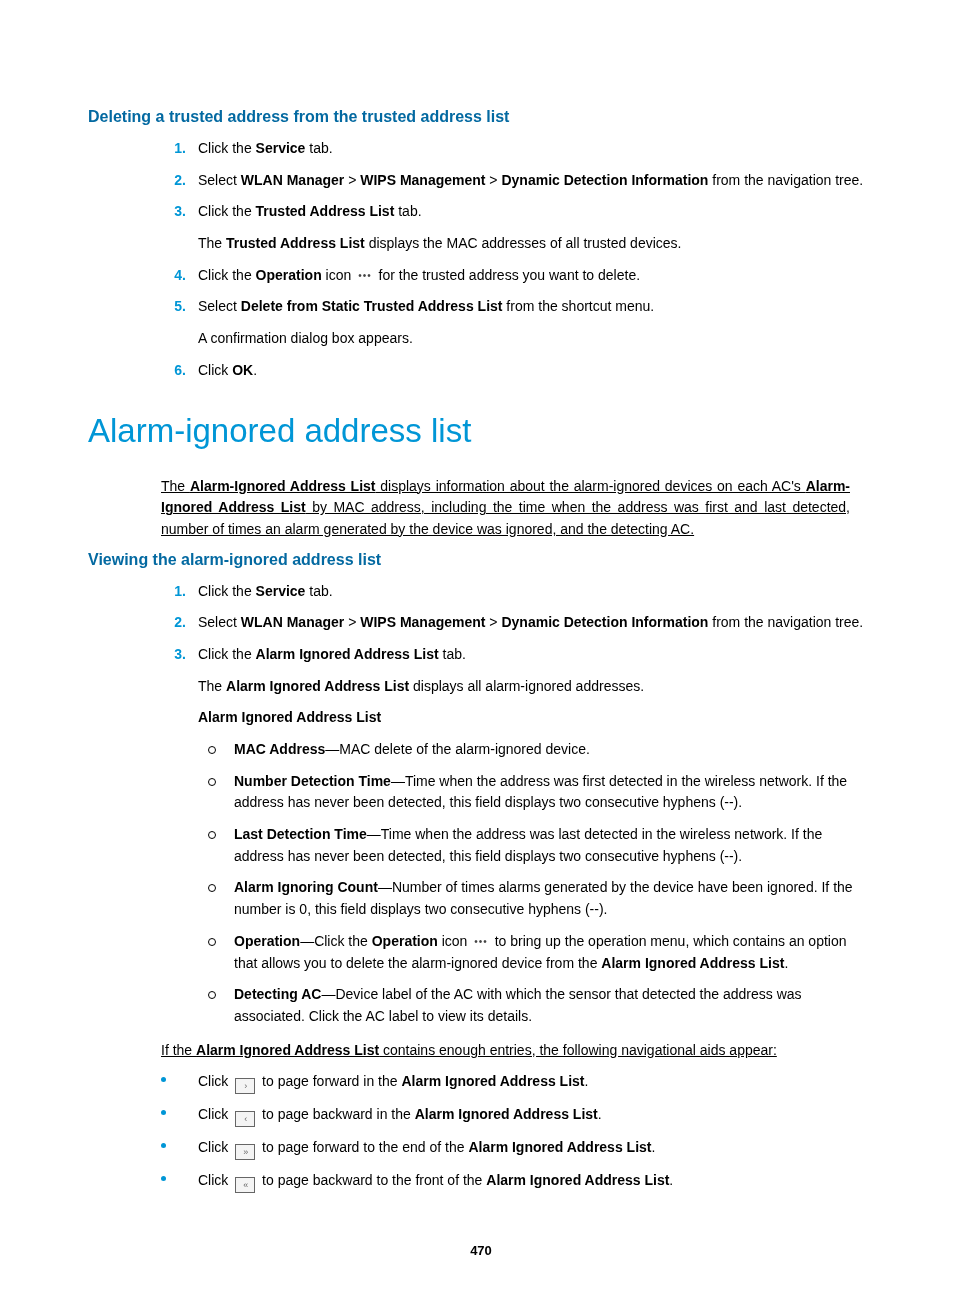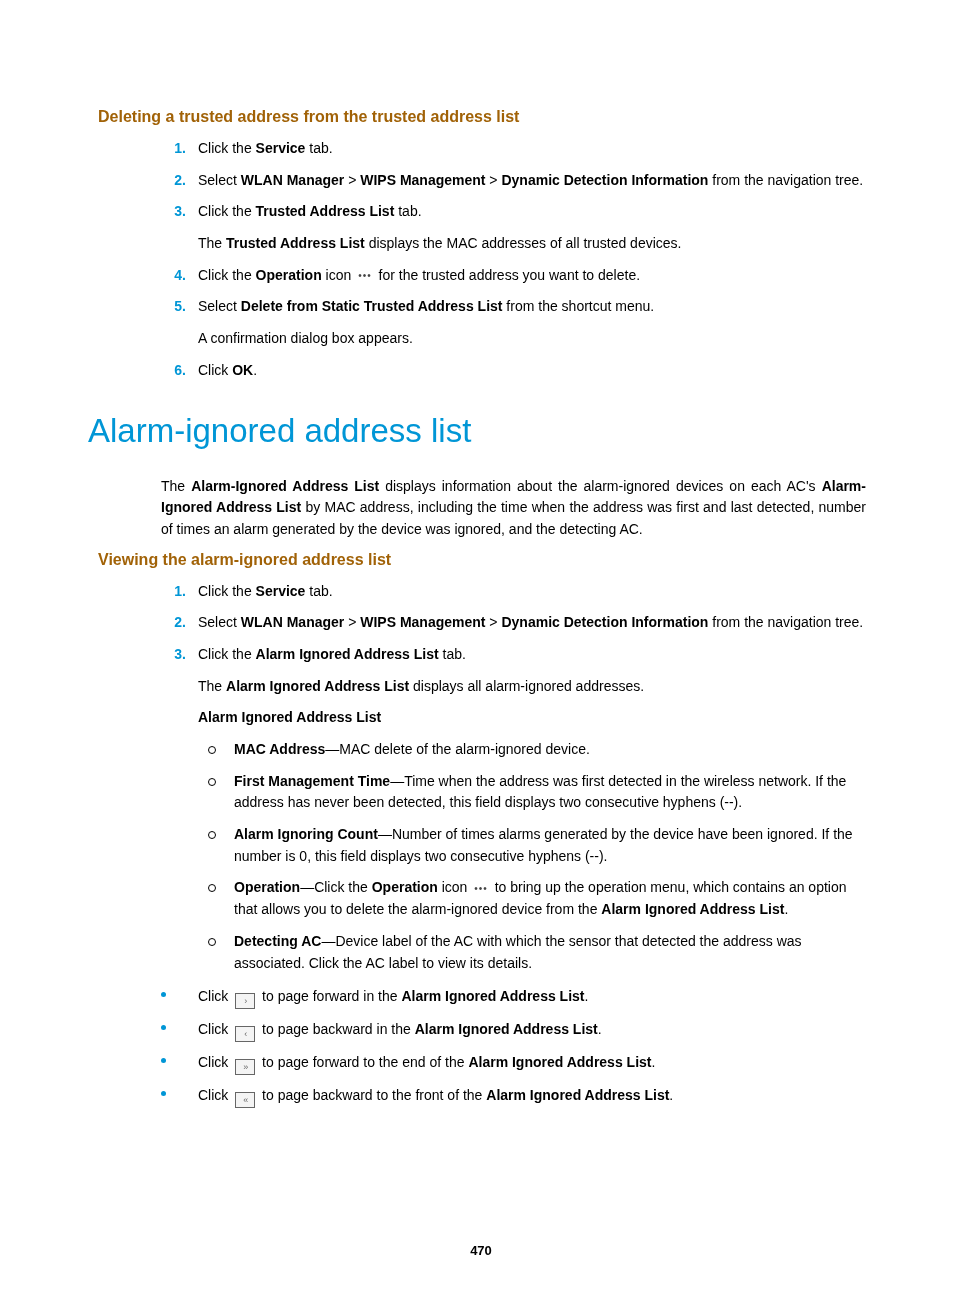--- a/index.html
+++ b/index.html
@@ -10,24 +10,24 @@
     color: #000;
   }
   .page {
     width: 954px;
     min-height: 1296px;
     padding: 100px 88px 40px 88px;
     box-sizing: border-box;
     position: relative;
   }
   .h3 {
-    color: #a16207;
+    color: #0369a1;
     font-size: 16px;
     font-weight: bold;
-    margin: 8px 0 12px 10px;
+    margin: 8px 0 12px 0;
   }
   .h1 {
     color: #0096d6;
     font-size: 33px;
     font-weight: 300;
     margin: 30px 0 26px 0;
   }
   ol.steps {
     list-style: none;
     padding: 0;
@@ -72,22 +72,23 @@
     top: 7px;
     width: 6px;
     height: 6px;
     border: 1px solid #000;
     border-radius: 50%;
     display: inline-block;
   }
   .para {
     font-size: 14px;
     line-height: 1.55;
-    margin: 0 0 10px 0;
+    margin: 0 16px 10px 0;
     text-align: justify;
+    text-decoration: underline;
   }
   .para.indent {
     padding-left: 73px;
   }
   ul.dots-top {
     list-style: none;
     padding: 0;
     margin: 0;
   }
   ul.dots-top > li {
@@ -194,28 +195,32 @@
     </li>
     <li>
       <span class="num">3.</span>
       <span>Click the </span><b>Alarm Ignored Address List</b><span> tab.</span>
       <div class="substeps">
         <span>The </span><b>Alarm Ignored Address List</b><span> displays all alarm-ignored addresses.</span>
       </div>
       <div class="substeps"><b>Alarm Ignored Address List</b></div>
       <ul class="sublist">
         <li><span class="circ"></span><b>MAC Address</b><span>—MAC delete of the alarm-ignored device.</span></li>
-        <li><span class="circ"></span><b>First Management Time</b><span>—Time when the address was first detected in the wireless network. If the address has never been detected, this field displays two consecutive hyphens (--).</span></li>
+        <li><span class="circ"></span><b>Number Detection Time</b><span>—Time when the address was first detected in the wireless network. If the address has never been detected, this field displays two consecutive hyphens (--).</span></li>
+        <li><span class="circ"></span><b>Last Detection Time</b><span>—Time when the address was last detected in the wireless network. If the address has never been detected, this field displays two consecutive hyphens (--).</span></li>
         <li><span class="circ"></span><b>Alarm Ignoring Count</b><span>—Number of times alarms generated by the device have been ignored. If the number is 0, this field displays two consecutive hyphens (--).</span></li>
         <li><span class="circ"></span><b>Operation</b><span>—Click the </span><b>Operation</b><span> icon </span><span class="dotsicon">•••</span><span> to bring up the operation menu, which contains an option that allows you to delete the alarm-ignored device from the </span><b>Alarm Ignored Address List</b><span>.</span></li>
         <li><span class="circ"></span><b>Detecting AC</b><span>—Device label of the AC with which the sensor that detected the address was associated. Click the AC label to view its details.</span></li>
       </ul>
     </li>
   </ol>
 
+  <p class="para indent">
+    <span>If the </span><b>Alarm Ignored Address List</b><span> contains enough entries, the following navigational aids appear:</span>
+  </p>
 
   <ul class="dots-top">
     <li><span class="dot"></span><span>Click </span><span class="iconbox">›</span><span> to page forward in the </span><b>Alarm Ignored Address List</b><span>.</span></li>
     <li><span class="dot"></span><span>Click </span><span class="iconbox">‹</span><span> to page backward in the </span><b>Alarm Ignored Address List</b><span>.</span></li>
     <li><span class="dot"></span><span>Click </span><span class="iconbox">»</span><span> to page forward to the end of the </span><b>Alarm Ignored Address List</b><span>.</span></li>
     <li><span class="dot"></span><span>Click </span><span class="iconbox">«</span><span> to page backward to the front of the </span><b>Alarm Ignored Address List</b><span>.</span></li>
   </ul>
 
   <div class="pagenum">470</div>
 </div>

